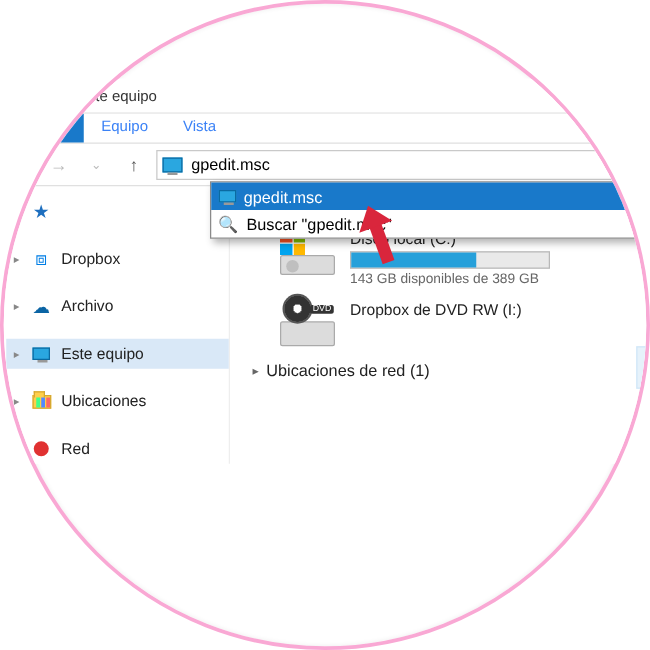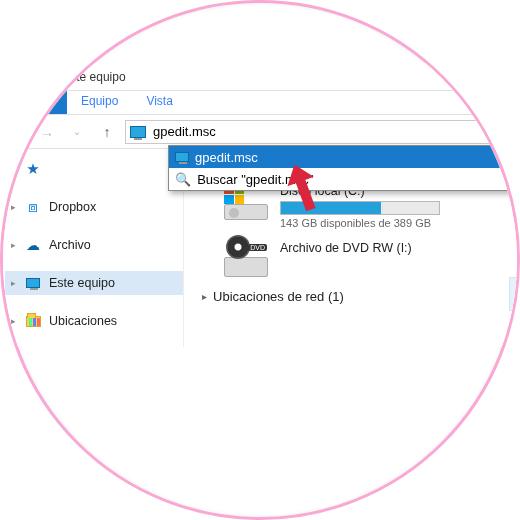--- a/index.html
+++ b/index.html
@@ -131,20 +131,27 @@
       </div>
       <div class="side-spacer"></div>
       <div class="side-item">
         <span class="caret">▸</span>
         <span class="icon">
               <span class="ico-folder ico-bib"></span>
             </span>
         <span>Ubicaciones</span>
       </div>
       <div class="side-spacer"></div>
+      <div class="side-item">
+        <span class="caret">▸</span>
+        <span class="icon">
+              <span class="ico-red"></span>
+            </span>
+        <span>Red</span>
+      </div>
     </div>
 
     <div class="content">
       <div class="section-head">
         <span class="chev2">⌄</span>
         <span>Dispositivos y unidades (7)</span>
       </div>
 
       <div class="drive-row">
         <div class="drive-icon">
@@ -165,21 +172,21 @@
         </div>
       </div>
 
       <div class="drive-row">
         <div class="drive-icon">
           <div class="dvd"></div>
           <div class="dvd-disc"></div>
           <div class="dvd-label">DVD</div>
         </div>
         <div class="drive-info">
-          <div class="drive-name">Archivo de DVD RW (I:)</div>
+          <div class="drive-name">Dropbox de DVD RW (I:)</div>
         </div>
       </div>
 
       <div class="section-head" style="margin-top:6px;">
         <span class="chev2">▸</span>
         <span>Ubicaciones de red (1)</span>
       </div>
 
       <div class="ghost-drive"></div>
       <div class="ghost-drive2"></div>

